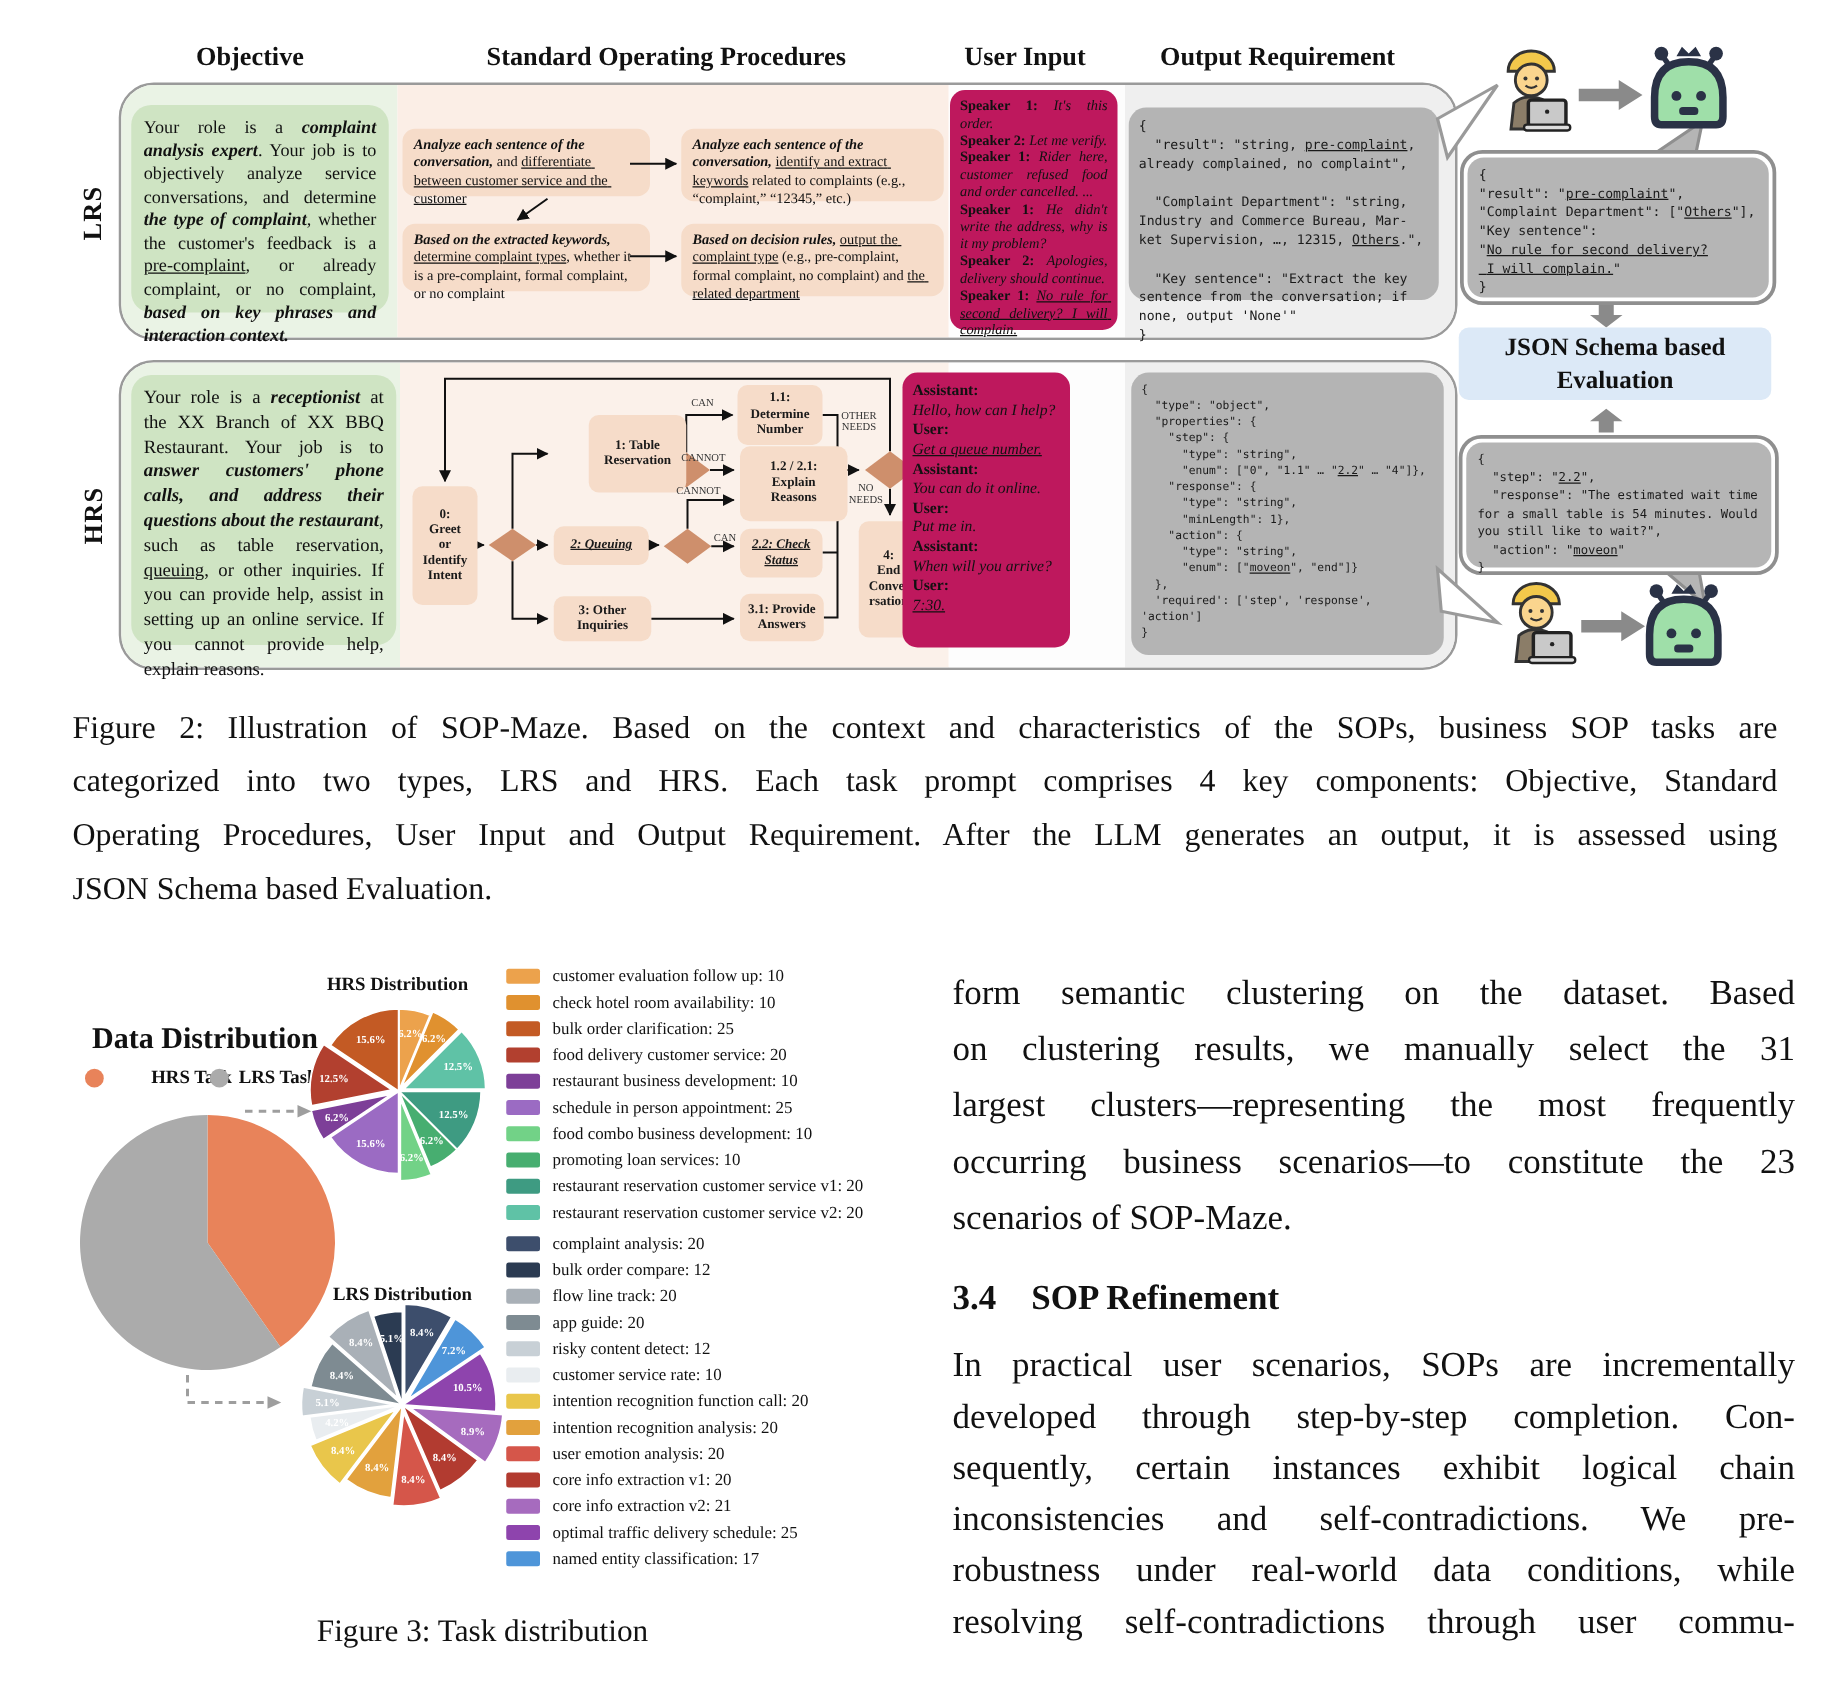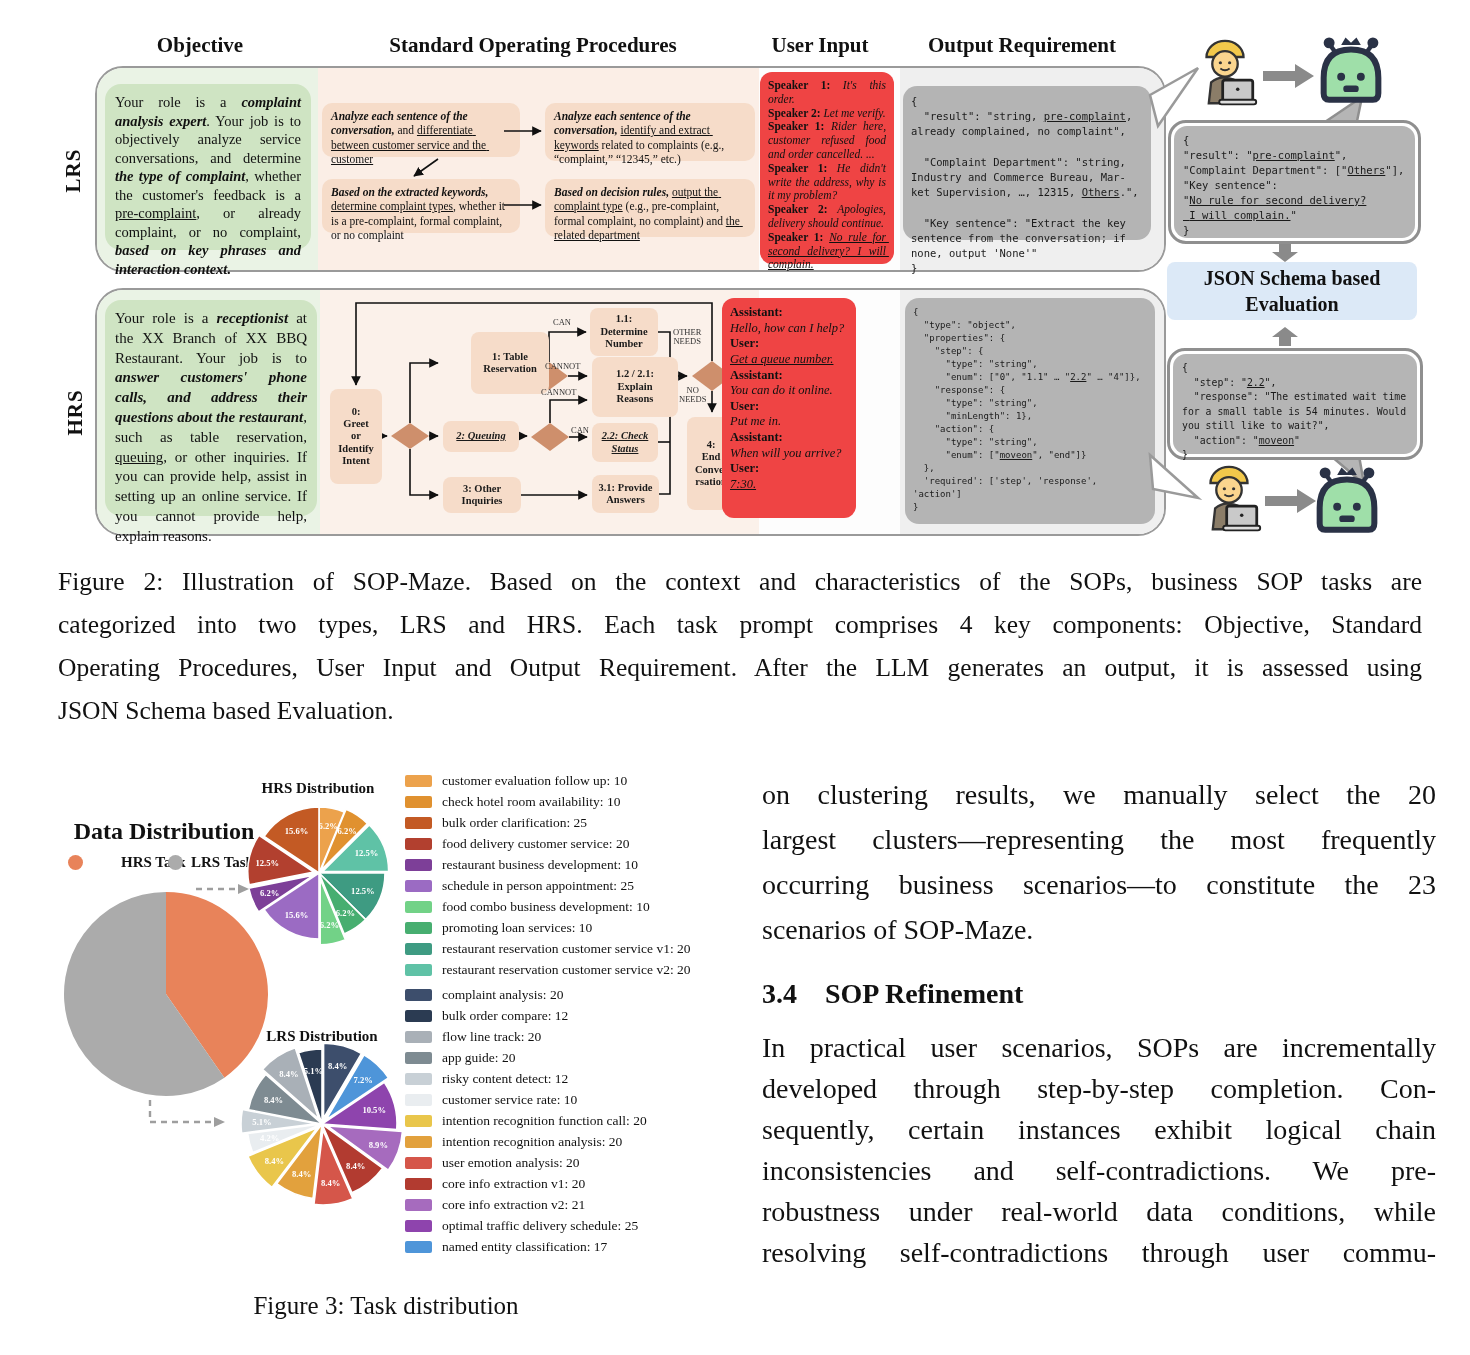--- a/index.html
+++ b/index.html
@@ -9,21 +9,21 @@
   .b{font-weight:bold}.i{font-style:italic}.u{text-decoration:underline}
   
   #fig2{left:0;top:0;width:1470px;height:548px;}
   .colhead{font-weight:bold;font-size:21px;transform:translateX(-50%);white-space:nowrap;}
   .rowbox{border:2.5px solid #9a9a9a;border-radius:28px;overflow:hidden;background:#fff;}
   .strip{position:absolute;top:0;bottom:0;}
   .rowlabel{font-weight:bold;font-size:21px;transform:rotate(-90deg);letter-spacing:1px;}
   .greenbox{background:#cfe4c3;border-radius:16px;padding:9px 10px;font-size:14px;line-height:1.28;
             text-align:justify;white-space:normal;}
   .sopbox{background:#f6dcc9;border-radius:10px;padding:6px 9px;font-size:11.5px;line-height:1.25;}
-  .bluebox{background:#ef4444;border-radius:12px;padding:7px 8px;font-size:11.5px;line-height:1.2;
+  .bluebox{background:#be185d;border-radius:12px;padding:7px 8px;font-size:11.5px;line-height:1.2;
            white-space:pre-wrap;text-align:justify;}
   .graycode{background:#b4b4b4;border-radius:14px;padding:8px 8px;
             font-family:"DejaVu Sans Mono", monospace;white-space:pre-wrap;color:#1a1a1a;}
   .bubble{border:3px solid #8f8f8f;border-radius:18px;background:#ffffff;padding:3px;}
   .bubble-in{background:#b5b5b5;border-radius:13px;padding:7px 9px;height:calc(100% - 14px);
              font-family:"DejaVu Sans Mono", monospace;white-space:pre-wrap;color:#1a1a1a;}
   .evalbox{background:#dce9f7;border-radius:8px;text-align:center;font-weight:bold;font-size:20px;
            line-height:26px;white-space:pre-line;display:flex;align-items:center;justify-content:center;}
   
   #flow{left:323px;top:288px;width:440px;height:244px;}
@@ -467,21 +467,22 @@
     <div class="leg-row">
       <span class="sw" style="background: rgb(78, 149, 217);"></span>
       <span class="lt">named entity classification: 17</span>
     </div>
   </div>
 
 <div id="cap3" class="abs" style="left:386px;top:1292px;">Figure 3: Task distribution</div>
 
 <div id="rcol" class="abs">
   <div id="p1" class="para jlines" style="margin-top:14px;">
-      <div class="jl">on clustering results, we manually select the 20</div>
+      <div class="jl">form semantic clustering on the dataset. Based</div>
+      <div class="jl">on clustering results, we manually select the 31</div>
       <div class="jl">largest clusters—representing the most frequently</div>
       <div class="jl">occurring business scenarios—to constitute the 23</div>
       <div class="jl last">scenarios of SOP-Maze.</div>
     </div>
   <div id="rhead">
     <span class="num">3.4</span><span>SOP Refinement</span>
   </div>
   <div id="p2" class="para jlines">
       <div class="jl">In practical user scenarios, SOPs are incrementally</div>
       <div class="jl">developed through step-by-step completion. Con-</div>

